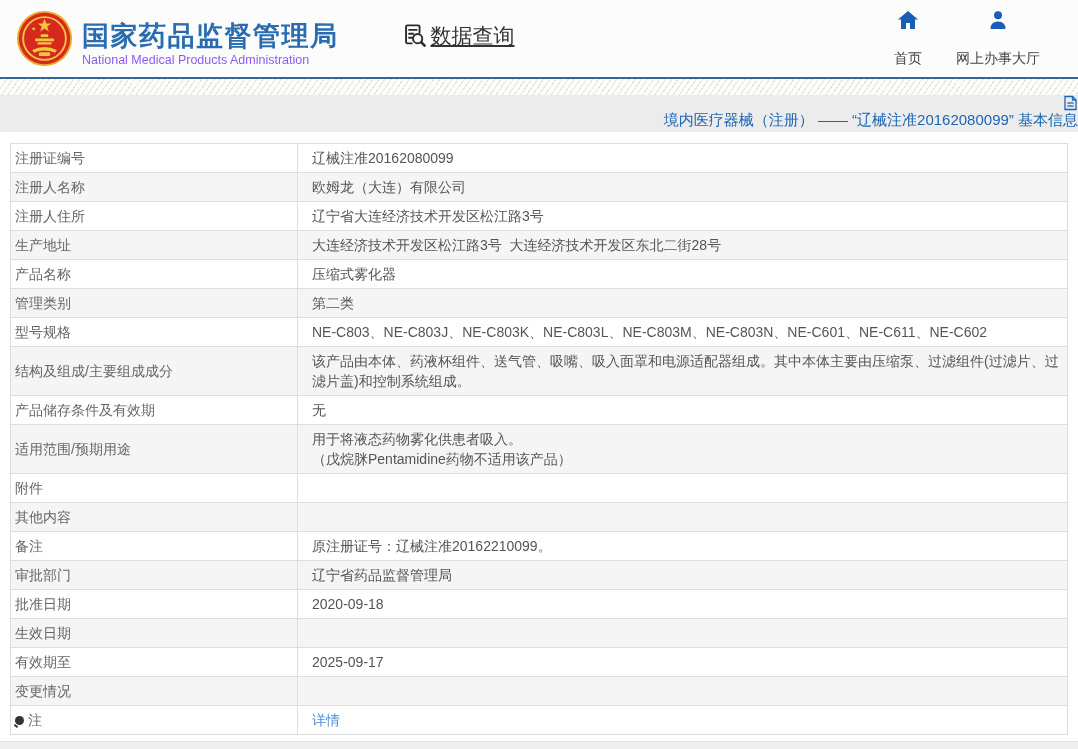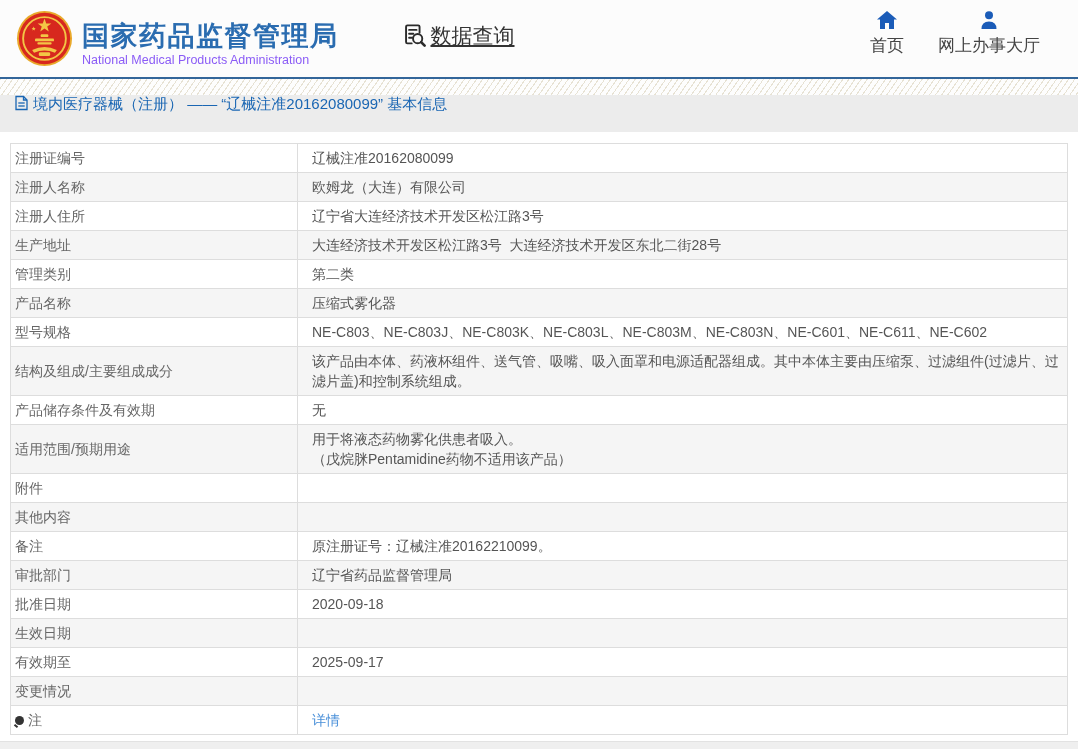--- a/index.html
+++ b/index.html
@@ -14,30 +14,30 @@
   .header { height:77px; background:#fcfcfc; display:flex; align-items:center; position:relative; }
   .logo-group { display:flex; align-items:flex-end; padding-left:16px; }
   .emblem { width:57px; height:57px; flex:0 0 auto; }
   .titles { margin-left:9px; }
   .title-cn { font-size:27px; font-weight:bold; color:#2a6cb0; letter-spacing:1.5px; line-height:30px; }
   .title-en { font-size:12.5px; color:#8b5cf6; margin-top:2px; }
   .query-group { display:flex; align-items:center; margin-left:62px; margin-top:-6px; }
   .query-label { font-size:21px; color:#333; margin-left:3px;text-decoration:underline; }
   .nav { position:absolute; right:38px; top:10px; display:flex; gap:34px; }
   .nav-item { display:flex; flex-direction:column; align-items:center; cursor:pointer; }
-  .nav-label { font-size:17px; color:#444; margin-top:4px; white-space:nowrap; }
+  .nav-label { font-size:14px; color:#444; margin-top:20px; white-space:nowrap; }
 
   .header-rule { height:2px; background:#33669a; }
   .hatch-band {
     height:16px; background-color:#fdfdfd;
     background-image:repeating-linear-gradient(125deg,#e7e2d4 0 1px,rgba(0,0,0,0) 1px 5px);
   }
 
   
-  .breadcrumb-bar { height:37px; background:#ececec; display:flex; align-items:flex-start; padding-left:14px; }
+  .breadcrumb-bar { height:37px; background:#ececec; display:flex; align-items:flex-end; padding-left:14px;flex-direction:column; }
   .breadcrumb-text { color:#1a66b3; font-size:15px; margin-left:4px; }
 
   
   .table-wrap { margin:11px 10px 0 10px; }
   table.info { width:1058px; border-collapse:collapse; table-layout:fixed; border:1px solid #ccc; }
   table.info th, table.info td {
     border:1px solid #ddd; font-size:14px; font-weight:normal;
     vertical-align:middle; line-height:20px;
   }
   table.info tr { height:29px; }
@@ -148,26 +148,26 @@
         </tr>
         <tr>
           <th>注册人住所</th>
           <td>辽宁省大连经济技术开发区松江路3号</td>
         </tr>
         <tr>
           <th>生产地址</th>
           <td>大连经济技术开发区松江路3号  大连经济技术开发区东北二街28号</td>
         </tr>
         <tr>
+          <th>产品名称</th>
+          <td>压缩式雾化器</td>
+        </tr>
+        <tr>
           <th>管理类别</th>
           <td>第二类</td>
-        </tr>
-        <tr>
-          <th>产品名称</th>
-          <td>压缩式雾化器</td>
         </tr>
         <tr>
           <th>型号规格</th>
           <td>NE-C803、NE-C803J、NE-C803K、NE-C803L、NE-C803M、NE-C803N、NE-C601、NE-C611、NE-C602</td>
         </tr>
         <tr>
           <th>结构及组成/主要组成成分</th>
           <td>该产品由本体、药液杯组件、送气管、吸嘴、吸入面罩和电源适配器组成。其中本体主要由压缩泵、过滤组件(过滤片、过滤片盖)和控制系统组成。</td>
         </tr>
         <tr>

